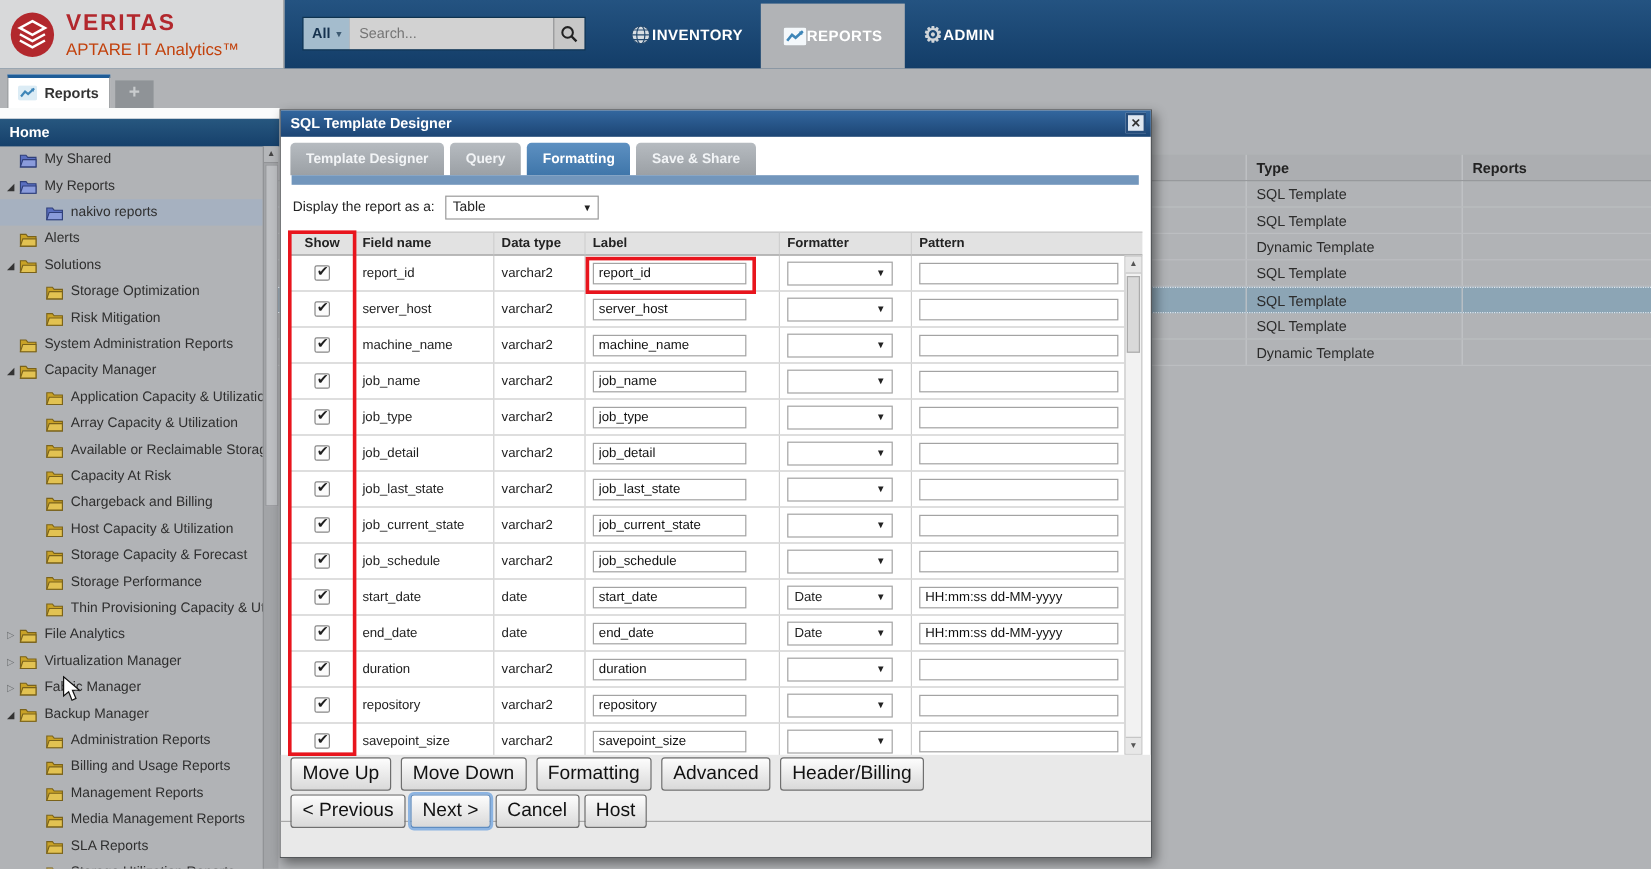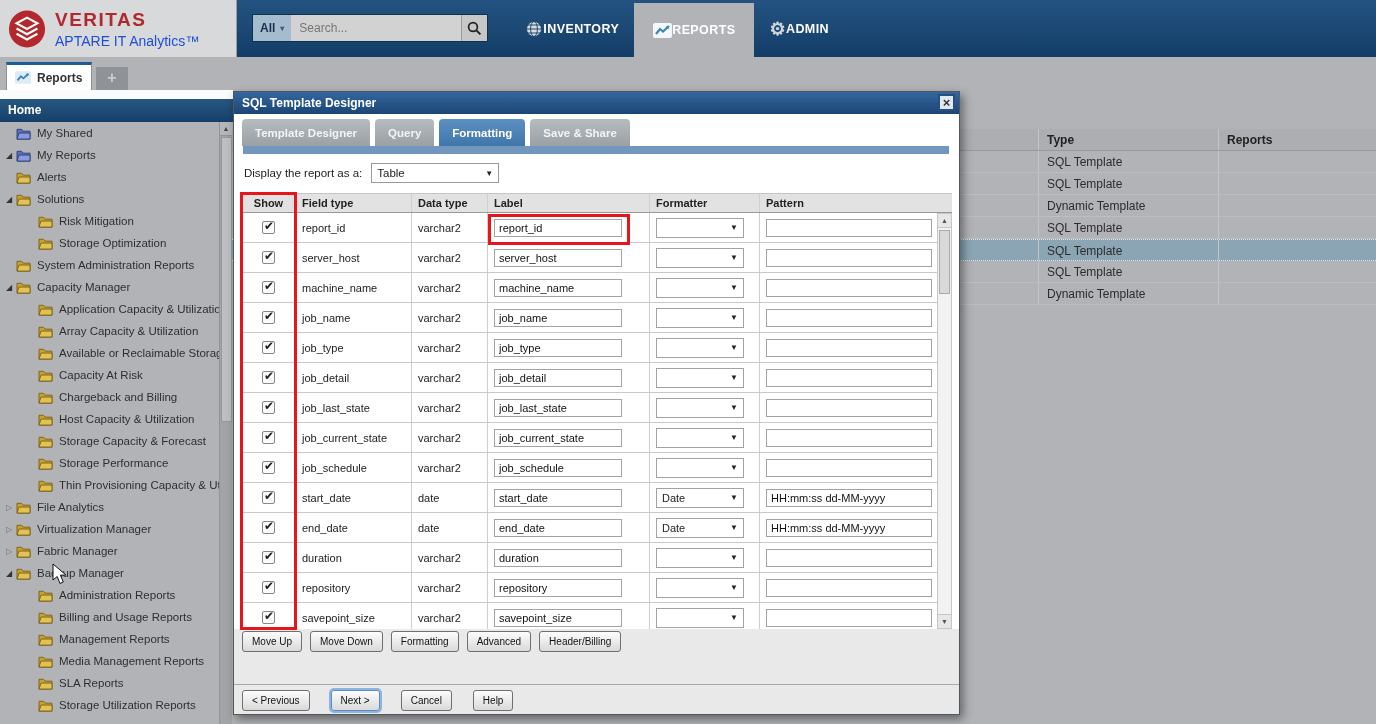--- a/index.html
+++ b/index.html
@@ -5,21 +5,21 @@
   *{margin:0;padding:0;box-sizing:border-box}
   html,body{width:1376px;height:724px;overflow:hidden}
   body{position:relative;background:#b1b3b6;font-family:"Liberation Sans",sans-serif;font-size:12px;color:#222}
 
   
   .topbar{position:absolute;left:0;top:0;width:1376px;height:57px;background:linear-gradient(#245381,#133d68);display:flex}
   .brand{width:237px;height:57px;background:#d8d9da;display:flex;align-items:center;border-right:1px solid #9a9c9e;flex:none}
   .logo{width:38px;height:38px;margin-left:8px;flex:none}
   .brand-text{margin-left:9px;line-height:1}
   .brand-veritas{color:#b2282d;font-weight:bold;font-size:19px;letter-spacing:1.5px}
-  .brand-product{color:#1d4ed8;font-size:14px;margin-top:5px}
+  .brand-product{color:#c2410c;font-size:14px;margin-top:5px}
   .search-group{display:flex;align-items:stretch;height:28px;margin:14px 0 0 15px;border:1px solid #0f334f;flex:none}
   .search-scope{background:#a4bccd;color:#16324e;font-weight:bold;font-size:12px;display:flex;align-items:center;padding:0 7px;cursor:pointer}
   .search-scope .caret{font-size:8px;margin-left:5px;color:#3d5a72}
   .search-input{width:170px;border:none;background:#d2d2d2;font-size:12px;padding:0 8px;outline:none;color:#444;font-family:inherit}
   .search-btn{width:26px;background:#c7c7c7;border:none;border-left:1px solid #9a9a9a;display:flex;align-items:center;justify-content:center;cursor:pointer}
   .topnav{display:flex;height:57px;margin-left:22px}
   .nav-item{display:flex;align-items:center;color:#fff;font-weight:bold;font-size:12.5px;letter-spacing:.4px;gap:0;padding:0 15px;cursor:pointer}
   .nav-item.nav-active{background:#b1b3b6;margin-top:3px;height:54px;padding:0 19px}
   .gear-glyph{font-size:18px;color:#d0d5d9;line-height:1}
 
@@ -83,23 +83,23 @@
   .fs-btn{position:absolute;left:0;width:13px;height:14px;background:#e7e7e7;color:#555;font-size:7px;text-align:center;line-height:14px;cursor:pointer}
   .fs-up{top:0;border-bottom:1px solid #c6c6c6}
   .fs-down{bottom:0;border-top:1px solid #c6c6c6}
   .fs-thumb{position:absolute;left:1px;top:16px;width:11px;height:64px;background:#d9d9d9;border:1px solid #ababab}
 
   .red-show{position:absolute;left:6px;top:100px;width:57px;height:438px;border:3px solid #e8151d;pointer-events:none;z-index:5}
   .red-label{position:absolute;left:254px;top:122px;width:142px;height:31px;border:3px solid #e8151d;pointer-events:none;z-index:5}
 
   .dlg-lower{position:absolute;left:0;top:537px;width:725px;height:85px;background:#e9e9e9}
   .dlg-actions{position:absolute;left:8px;top:539px;display:flex;gap:8px;z-index:2}
-  .btn{background:linear-gradient(#fdfdfd,#d9d9d9);border:1px solid #6f6f6f;border-radius:3px;font-size:10px;color:#111;padding:4px 9px;font-family:inherit;cursor:pointer}
+  .btn{background:linear-gradient(#fdfdfd,#d9d9d9);border:1px solid #6f6f6f;border-radius:3px;font-size:16px;color:#111;padding:4px 9px;font-family:inherit;cursor:pointer}
   .dlg-sep{position:absolute;left:0;top:592px;width:725px;height:1px;background:#a8a8a8}
-  .dlg-nav{position:absolute;left:8px;top:598px;display:flex;gap:21px;z-index:2}
+  .dlg-nav{position:absolute;left:8px;top:570px;display:flex;gap:4px;z-index:2}
   .btn.focus{box-shadow:0 0 0 2px #8cb4e2;border-color:#5e8cc0}
 
   .cursor{position:absolute;left:52px;top:563px;z-index:60;pointer-events:none}
 </style>
 </head>
 <body>
 
 <header class="topbar">
   <div class="brand">
     <svg class="logo" viewBox="0 0 40 40">
@@ -175,20 +175,28 @@
     <span class="tlabel">My Shared</span>
   </div>
     <div class="titem lvl0">
     <span class="tw">◢</span>
     <svg class="folder folder-blue" viewBox="0 0 16 14">
       <path class="f-back" d="M1 2.5 L6 2.5 L7.6 4.5 L15 4.5 L15 13 L1 13 Z" stroke-width="1"></path>
       <path class="f-front" d="M3.2 6.5 L15 6.5 L15 13 L1 13 Z" stroke-width="1"></path>
     </svg>
     <span class="tlabel">My Reports</span>
   </div>
+    <div class="titem lvl1 sel">
+    <span class="tw"></span>
+    <svg class="folder folder-blue" viewBox="0 0 16 14">
+      <path class="f-back" d="M1 2.5 L6 2.5 L7.6 4.5 L15 4.5 L15 13 L1 13 Z" stroke-width="1"></path>
+      <path class="f-front" d="M3.2 6.5 L15 6.5 L15 13 L1 13 Z" stroke-width="1"></path>
+    </svg>
+    <span class="tlabel">nakivo reports</span>
+  </div>
     <div class="titem lvl0">
     <span class="tw"></span>
     <svg class="folder folder-yellow" viewBox="0 0 16 14">
       <path class="f-back" d="M1 2.5 L6 2.5 L7.6 4.5 L15 4.5 L15 13 L1 13 Z" stroke-width="1"></path>
       <path class="f-front" d="M3.2 6.5 L15 6.5 L15 13 L1 13 Z" stroke-width="1"></path>
     </svg>
     <span class="tlabel">Alerts</span>
   </div>
     <div class="titem lvl0">
     <span class="tw">◢</span>
@@ -197,29 +205,29 @@
       <path class="f-front" d="M3.2 6.5 L15 6.5 L15 13 L1 13 Z" stroke-width="1"></path>
     </svg>
     <span class="tlabel">Solutions</span>
   </div>
     <div class="titem lvl1">
     <span class="tw"></span>
     <svg class="folder folder-yellow" viewBox="0 0 16 14">
       <path class="f-back" d="M1 2.5 L6 2.5 L7.6 4.5 L15 4.5 L15 13 L1 13 Z" stroke-width="1"></path>
       <path class="f-front" d="M3.2 6.5 L15 6.5 L15 13 L1 13 Z" stroke-width="1"></path>
     </svg>
+    <span class="tlabel">Storage Optimization</span>
+  </div>
+    <div class="titem lvl1">
+    <span class="tw"></span>
+    <svg class="folder folder-yellow" viewBox="0 0 16 14">
+      <path class="f-back" d="M1 2.5 L6 2.5 L7.6 4.5 L15 4.5 L15 13 L1 13 Z" stroke-width="1"></path>
+      <path class="f-front" d="M3.2 6.5 L15 6.5 L15 13 L1 13 Z" stroke-width="1"></path>
+    </svg>
     <span class="tlabel">Risk Mitigation</span>
-  </div>
-    <div class="titem lvl1">
-    <span class="tw"></span>
-    <svg class="folder folder-yellow" viewBox="0 0 16 14">
-      <path class="f-back" d="M1 2.5 L6 2.5 L7.6 4.5 L15 4.5 L15 13 L1 13 Z" stroke-width="1"></path>
-      <path class="f-front" d="M3.2 6.5 L15 6.5 L15 13 L1 13 Z" stroke-width="1"></path>
-    </svg>
-    <span class="tlabel">Storage Optimization</span>
   </div>
     <div class="titem lvl0">
     <span class="tw"></span>
     <svg class="folder folder-yellow" viewBox="0 0 16 14">
       <path class="f-back" d="M1 2.5 L6 2.5 L7.6 4.5 L15 4.5 L15 13 L1 13 Z" stroke-width="1"></path>
       <path class="f-front" d="M3.2 6.5 L15 6.5 L15 13 L1 13 Z" stroke-width="1"></path>
     </svg>
     <span class="tlabel">System Administration Reports</span>
   </div>
     <div class="titem lvl0">
@@ -441,21 +449,21 @@
     <span>Display the report as a:</span>
     <div class="sel-box">
       <span>Table</span>
       <span class="sel-arrow">▼</span>
     </div>
   </div>
 
   <div class="fmt-table">
     <div class="fmt-header">
       <div class="fc fc0">Show</div>
-      <div class="fc fc1">Field type</div>
+      <div class="fc fc1">Field name</div>
       <div class="fc fc2">Data type</div>
       <div class="fc fc3">Label</div>
       <div class="fc fc4">Formatter</div>
       <div class="fc fc5">Pattern</div>
     </div>
     <div class="fmt-body" id="fmtBody">
         <div class="frow">
     <div class="fc fc0">
             <span class="cb"></span>
           </div>
@@ -738,19 +746,19 @@
       <button class="btn">Move Down</button>
       <button class="btn">Formatting</button>
       <button class="btn">Advanced</button>
       <button class="btn">Header/Billing</button>
     </div>
   <div class="dlg-sep"></div>
   <div class="dlg-nav" id="dlgNav">
       <button class="btn">&lt; Previous</button>
       <button class="btn focus">Next &gt;</button>
       <button class="btn">Cancel</button>
-      <button class="btn">Help</button>
+      <button class="btn">Host</button>
     </div>
 </div>
 
 <svg class="cursor" width="16" height="22" viewBox="0 0 16 22">
   <path d="M1 1 L1 17 L5.2 13.5 L8 20.5 L11.3 19 L8.4 12.2 L14 12 Z" fill="#fff" stroke="#111" stroke-width="1"></path>
 </svg>
 
 </body></html>

